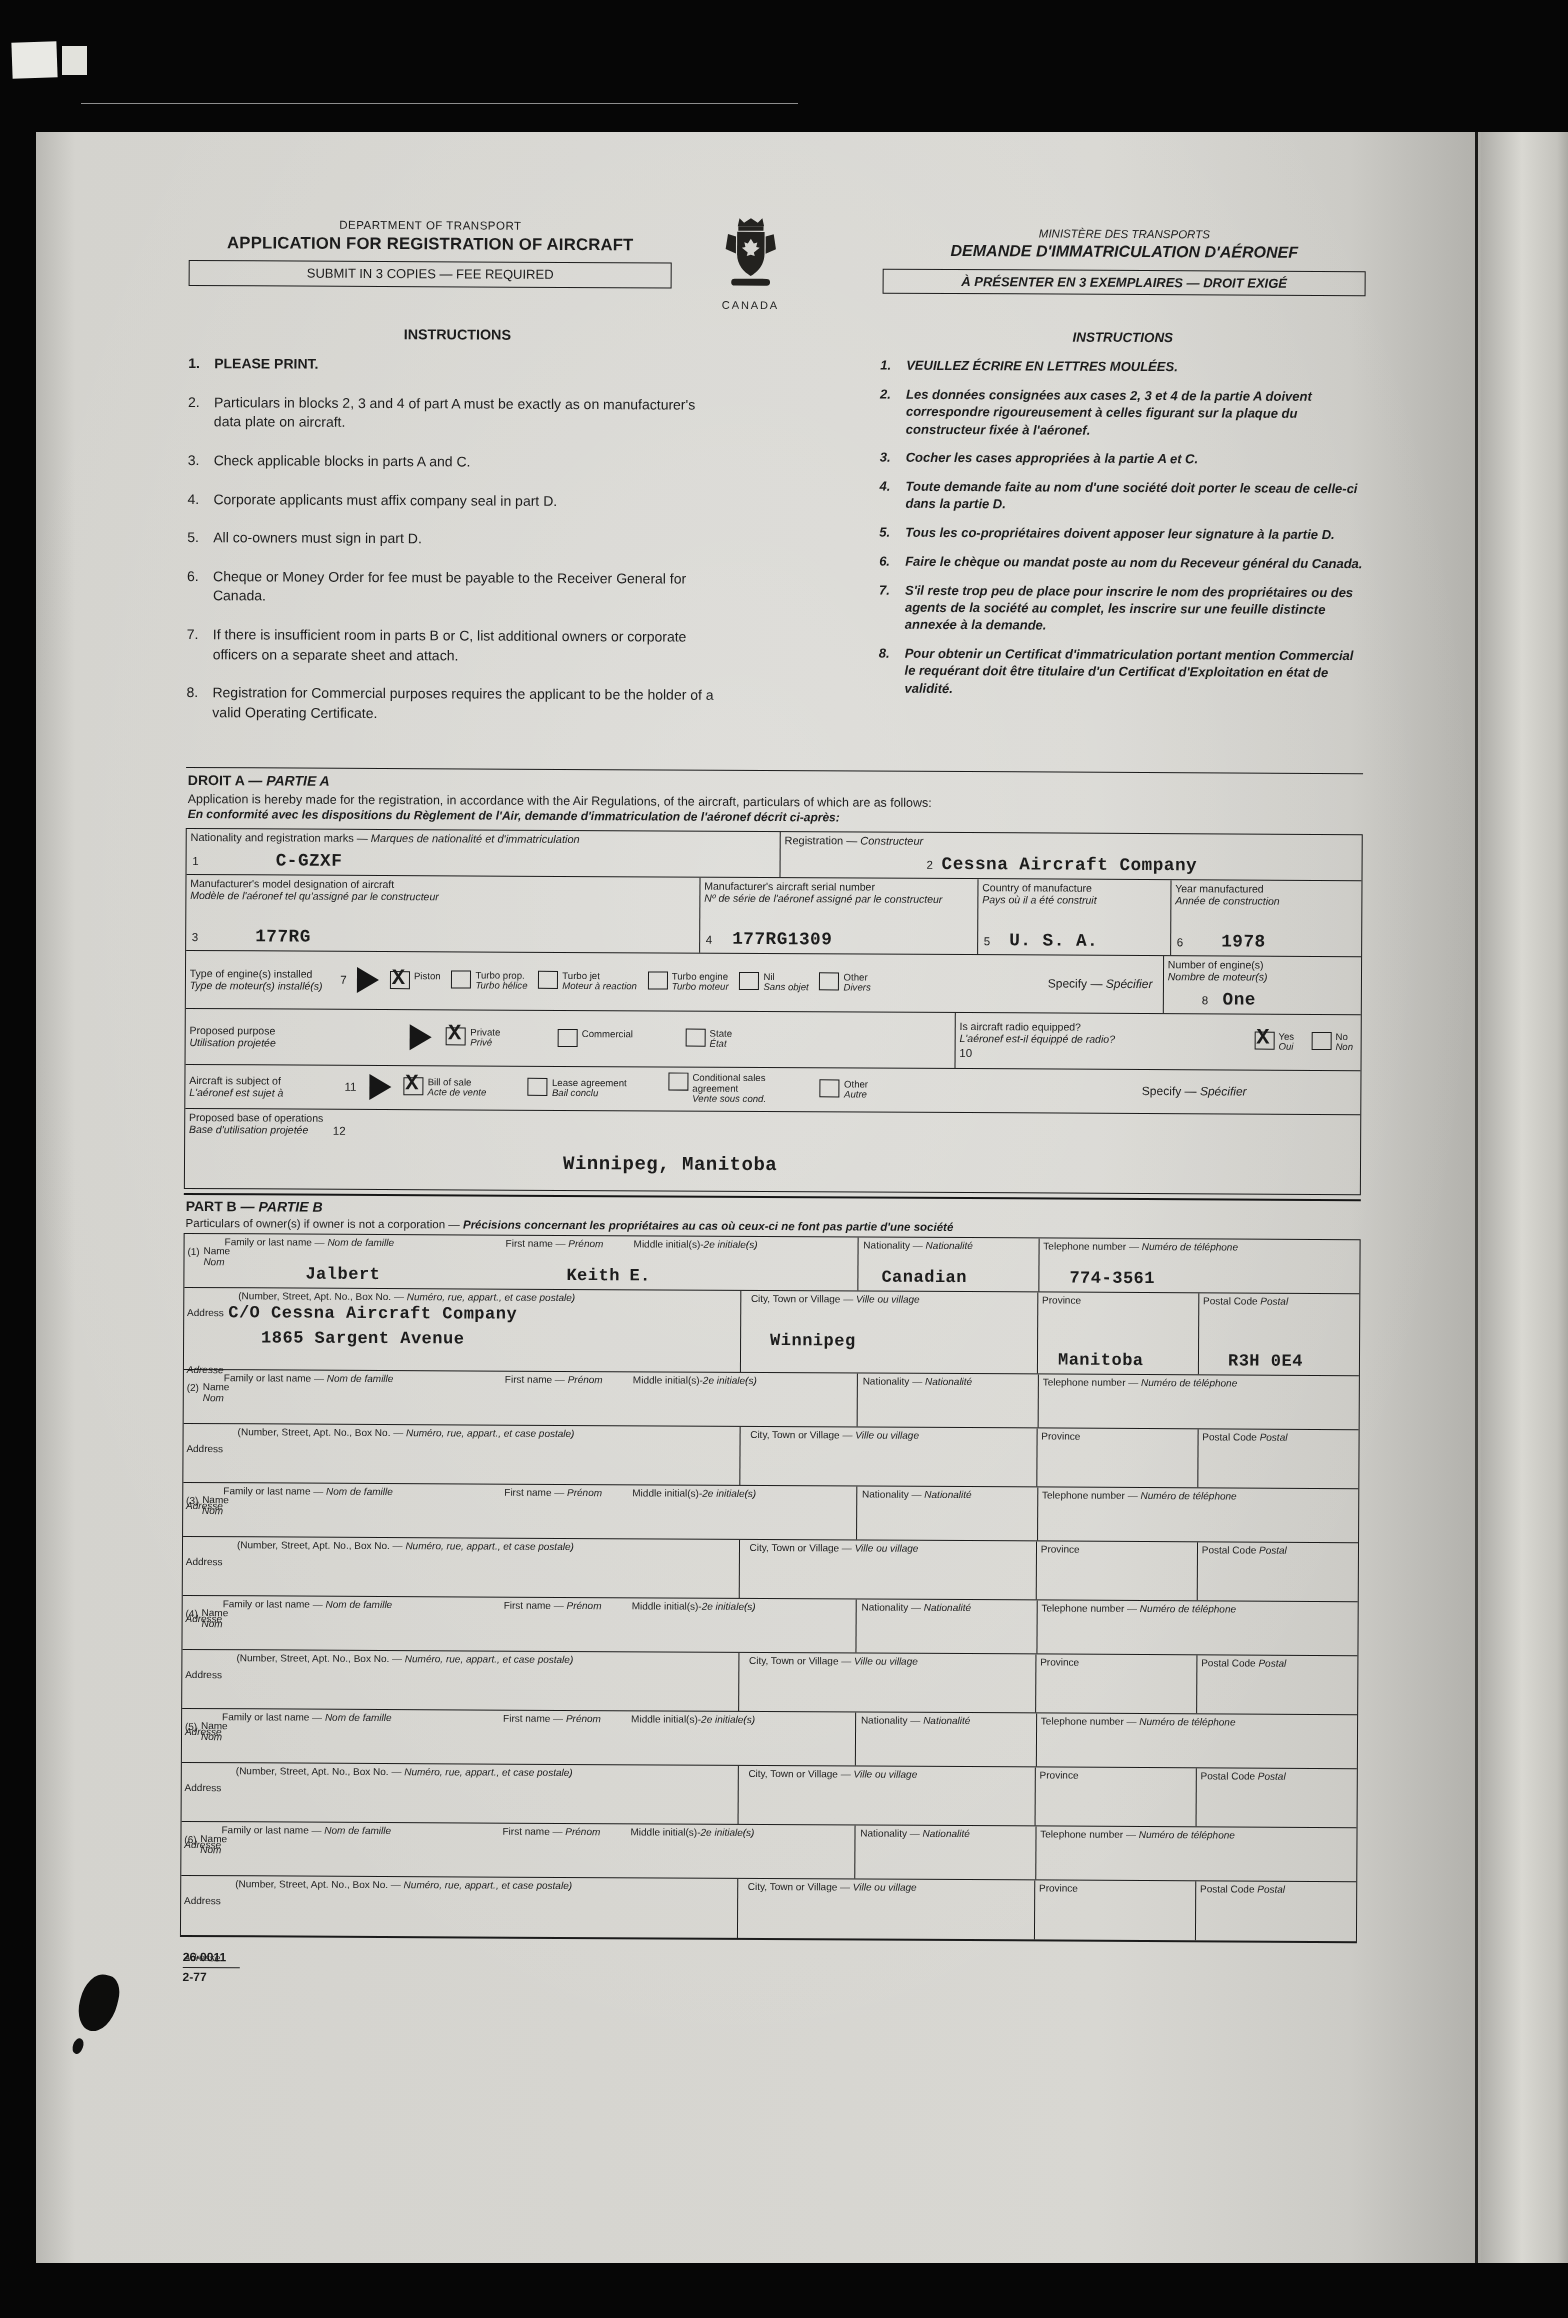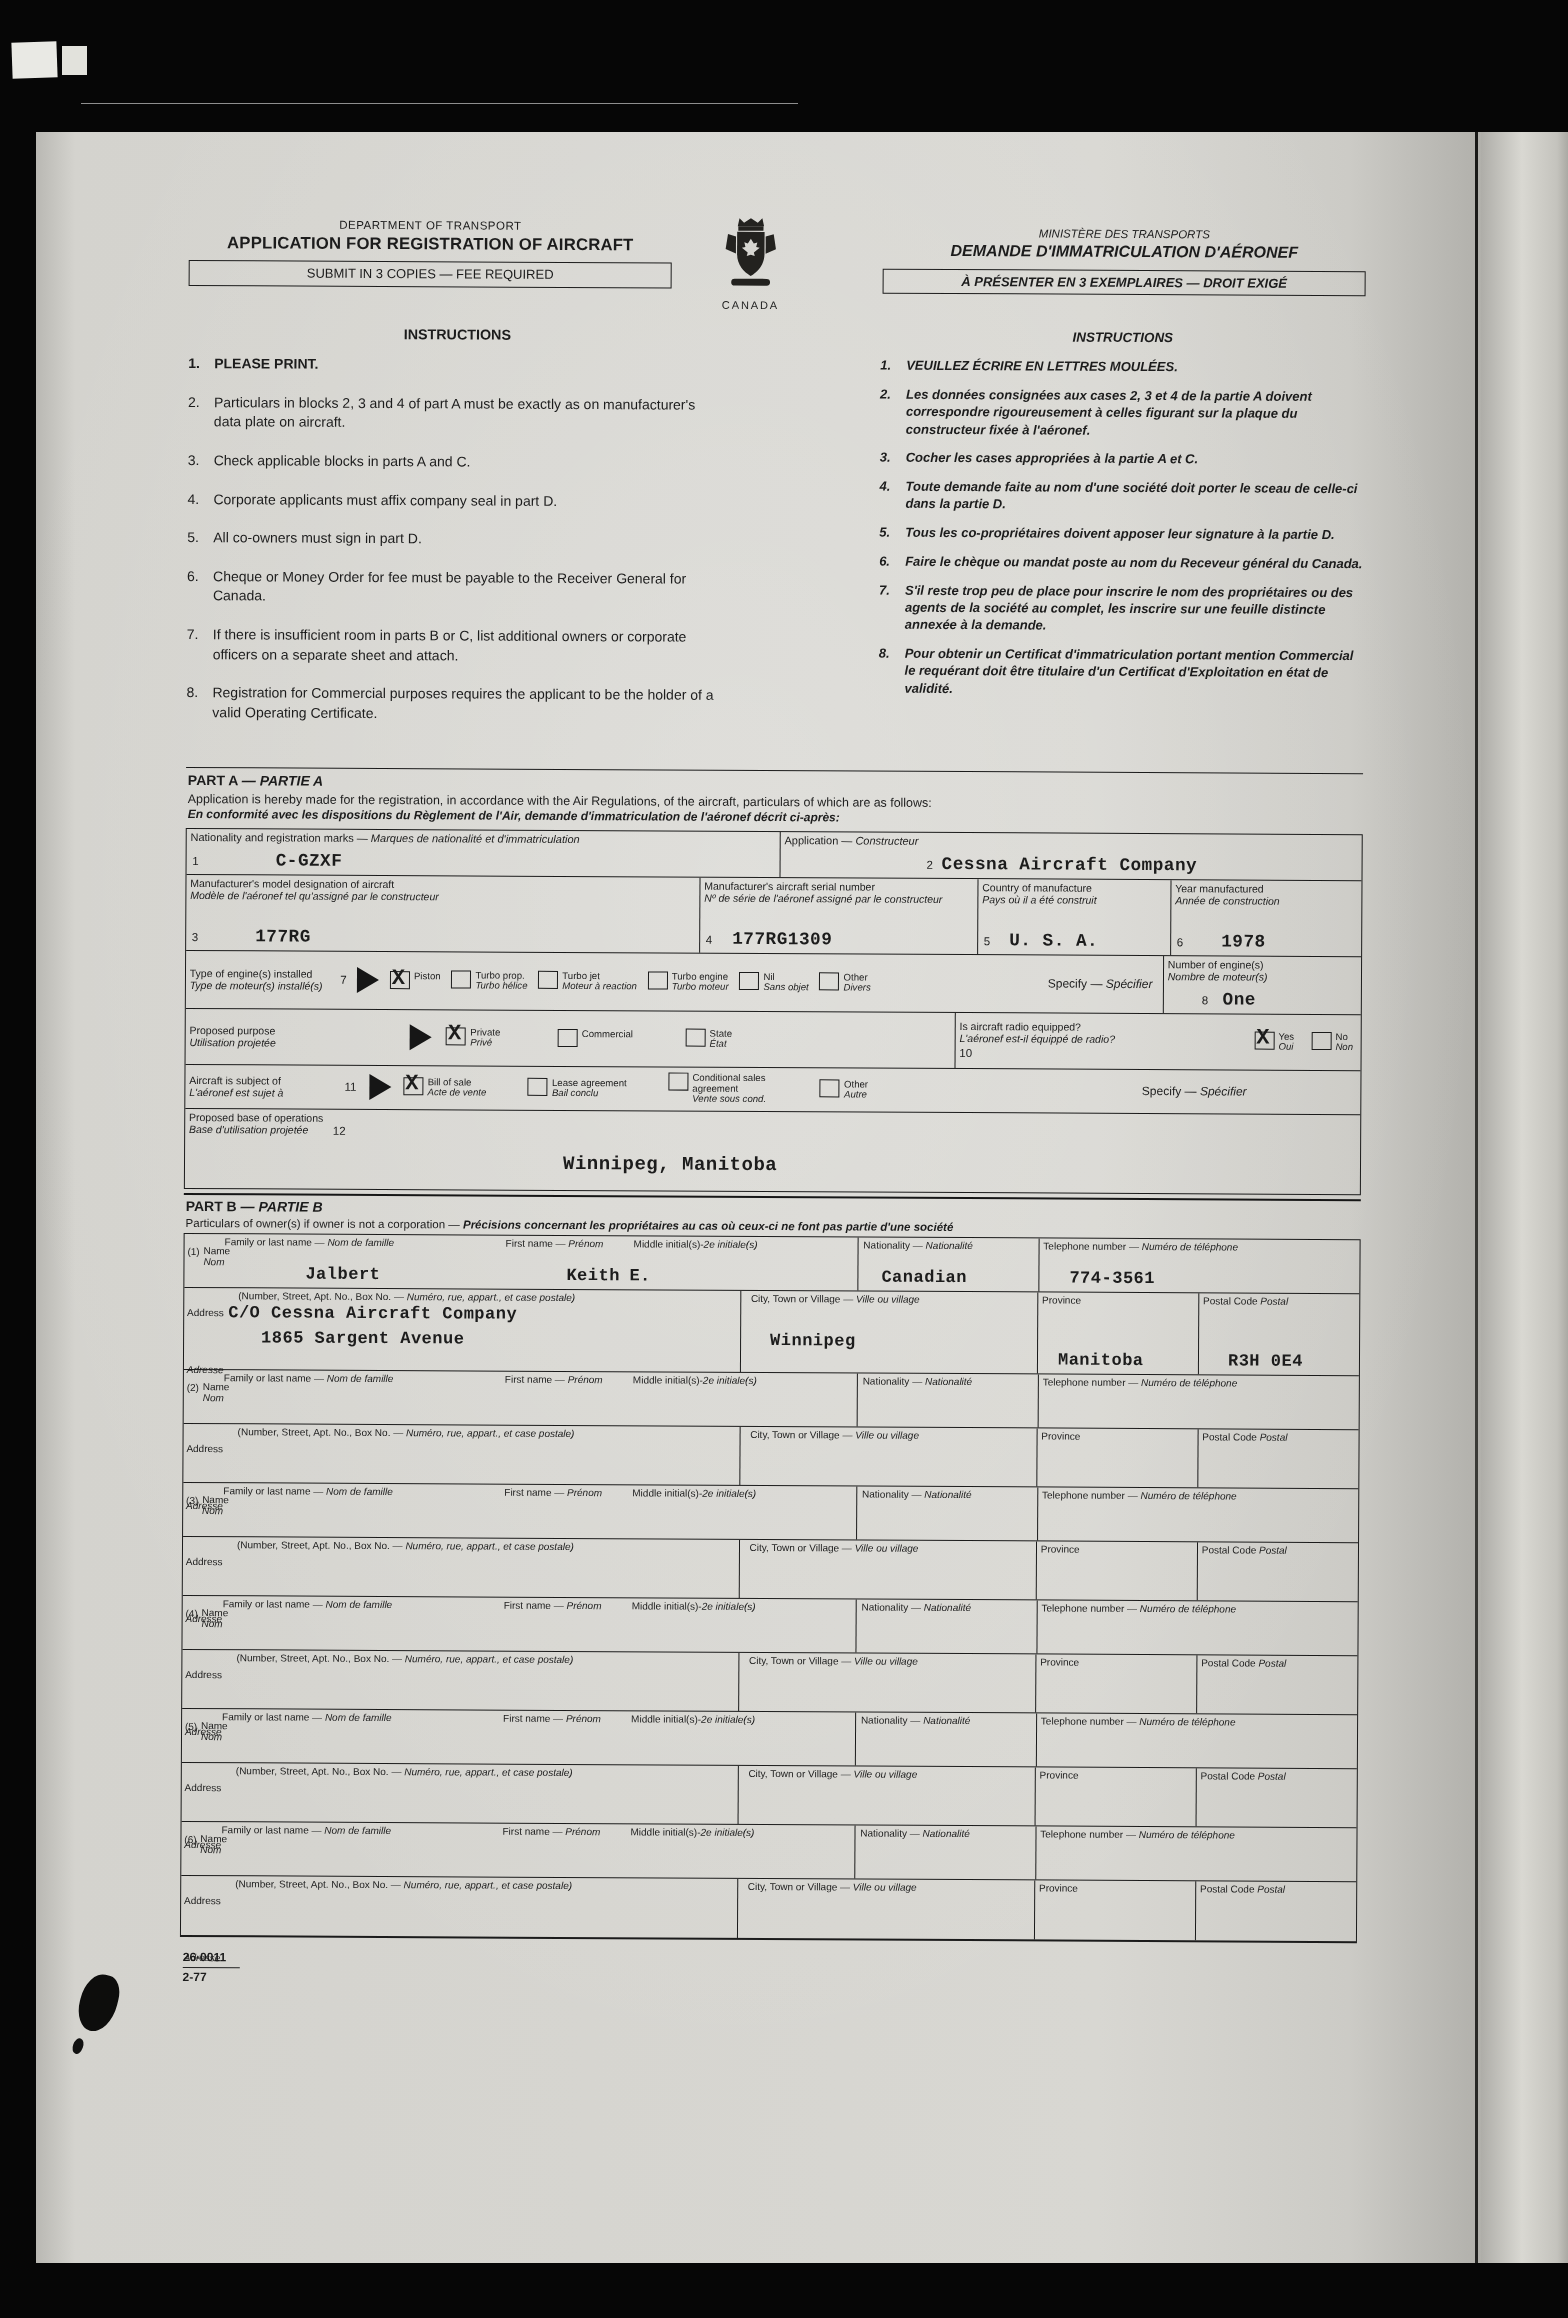--- a/index.html
+++ b/index.html
@@ -217,40 +217,40 @@
             <span>S'il reste trop peu de place pour inscrire le nom des propriétaires ou des agents de la société au complet, les inscrire sur une feuille distincte annexée à la demande.</span>
           </div>
         <div class="ii">
             <span class="no">8.</span>
             <span>Pour obtenir un Certificat d'immatriculation portant mention Commercial le requérant doit être titulaire d'un Certificat d'Exploitation en état de validité.</span>
           </div>
       </div>
     </div>
 
     <div class="phead">
-      <span>PART A</span>
+      <span>DROIT A</span>
       <span class="fr">— PARTIE A</span>
     </div>
     <div class="pintro">
       <div>Application is hereby made for the registration, in accordance with the Air Regulations, of the aircraft, particulars of which are as follows:</div>
       <div class="fr">En conformité avec les dispositions du Règlement de l'Air, demande d'immatriculation de l'aéronef décrit ci-après:</div>
     </div>
 
     <div class="ptable">
 
       <div class="prow r1">
         <div class="pcell" style="width:594px">
           <div class="lab"><span>Nationality and registration marks</span> <span class="fr">— Marques de nationalité et d'immatriculation</span></div>
           <div class="vabs">
               <span class="fno" style="margin-right:77px">1</span>
               <span class="val">C-GZXF</span>
             </div>
         </div>
         <div class="pcell">
-          <div class="lab"><span>Application</span> <span class="fr">— Constructeur</span></div>
+          <div class="lab"><span>Registration</span> <span class="fr">— Constructeur</span></div>
           <div class="vabs" style="padding-left:146px">
               <span class="fno" style="margin-right:8.6px">2</span>
               <span class="val">Cessna Aircraft Company</span>
             </div>
         </div>
       </div>
 
       <div class="prow r2">
         <div class="pcell" style="width:514px">
           <div class="slab">

